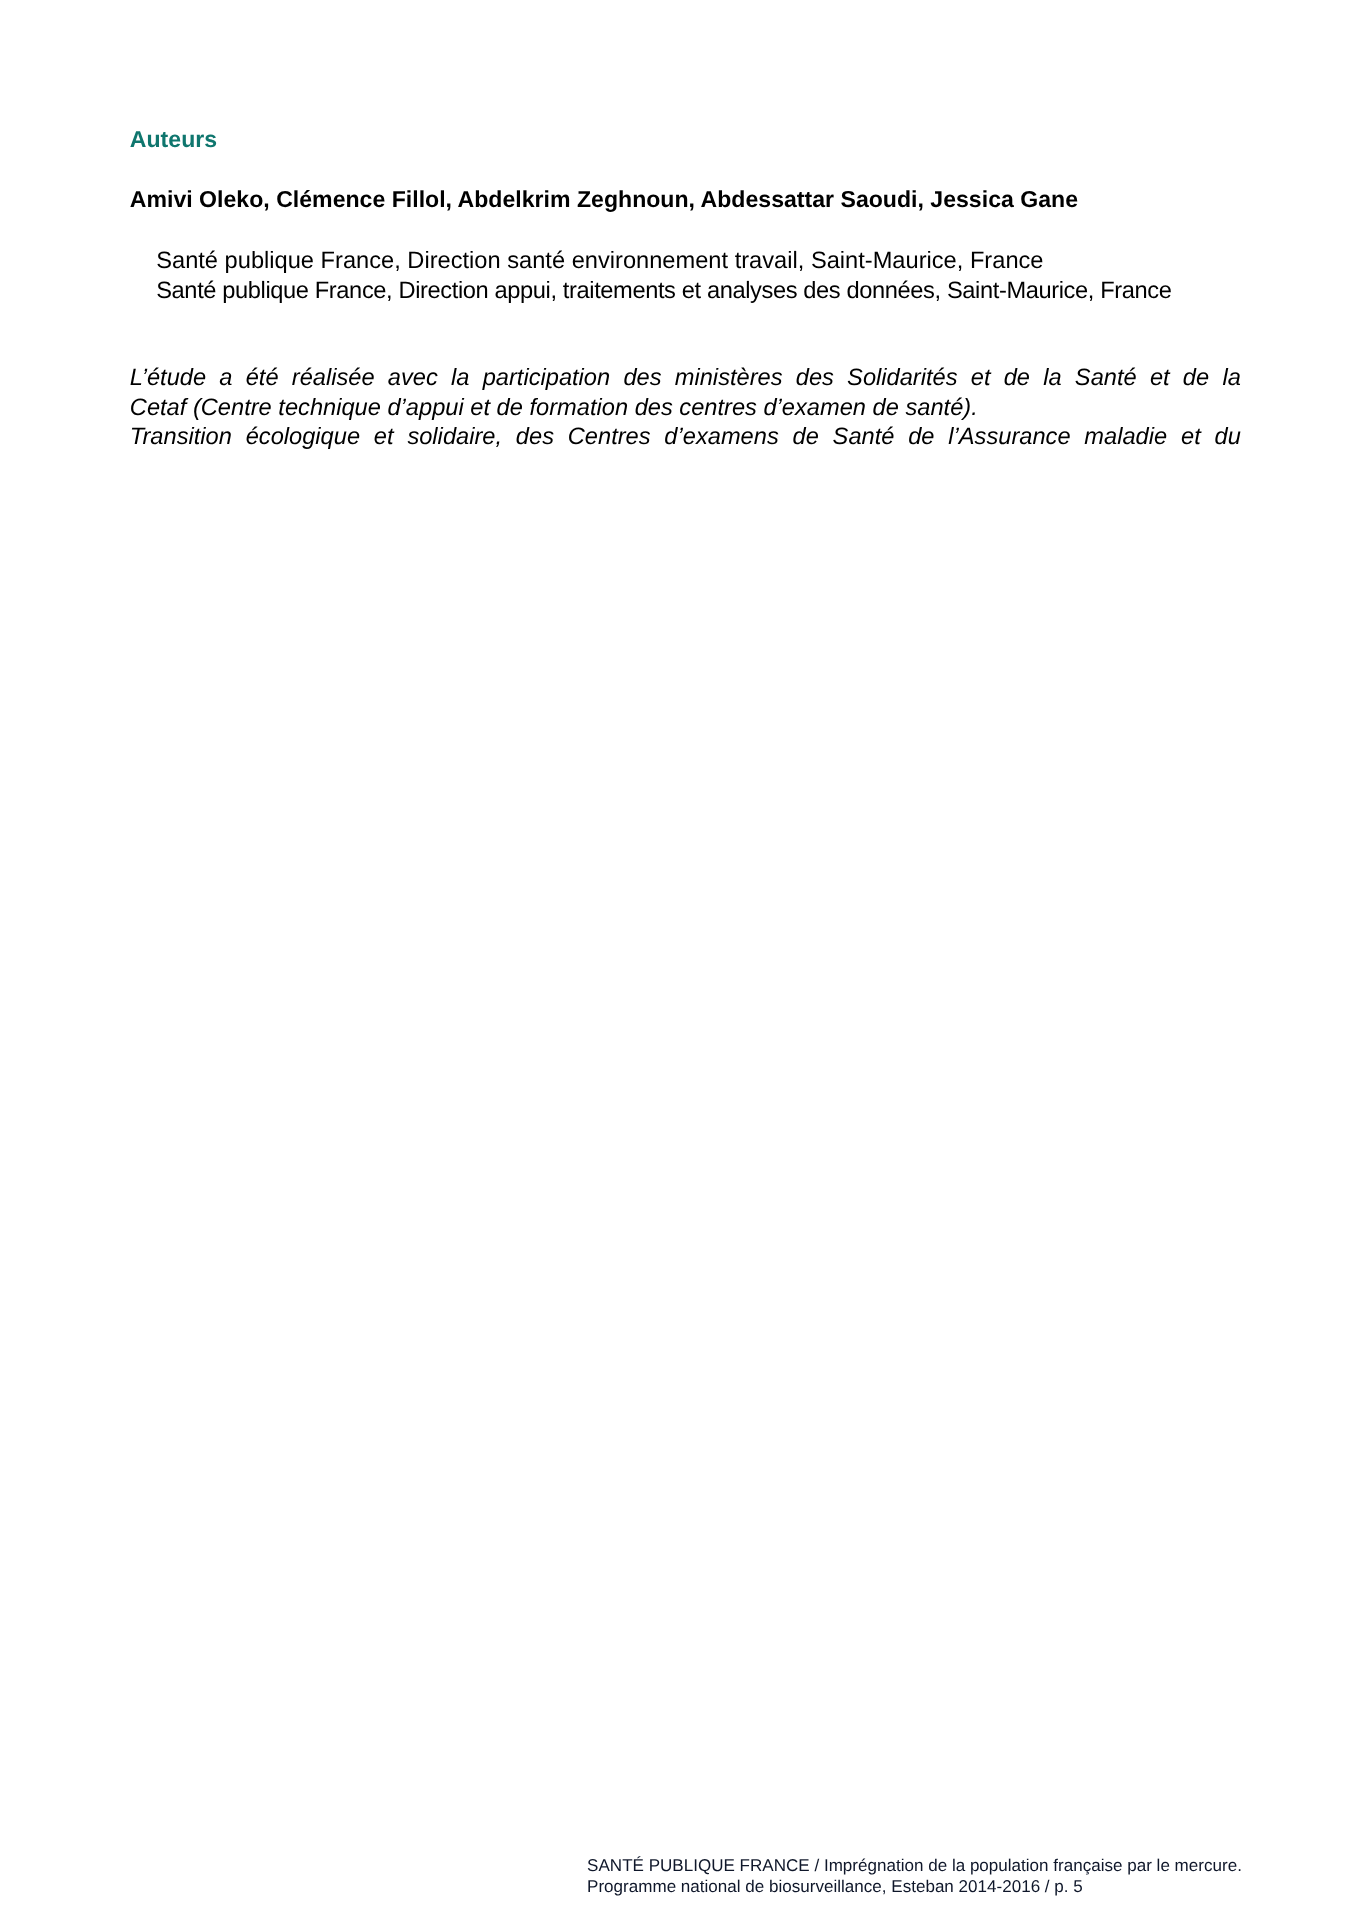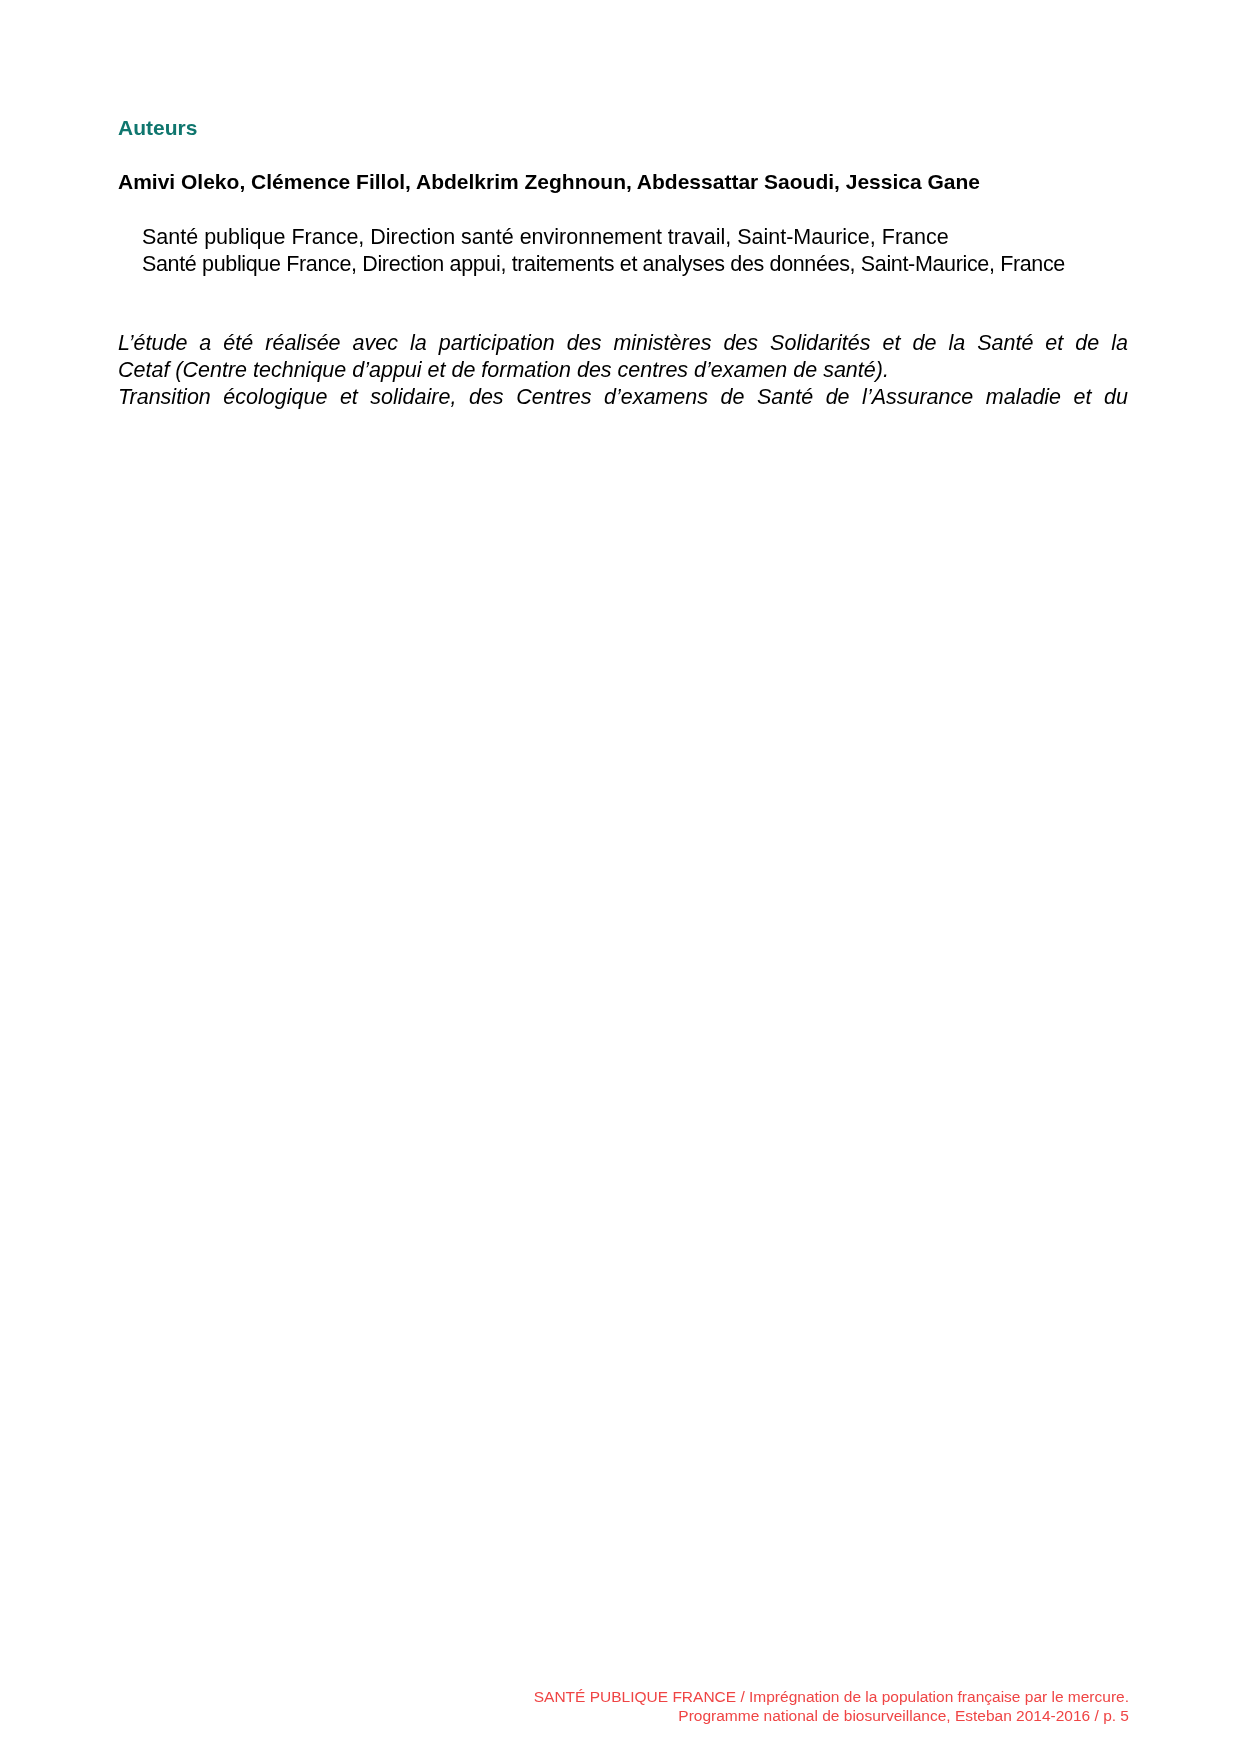--- a/index.html
+++ b/index.html
@@ -6,21 +6,21 @@
   body { width: 1241px; height: 1754px; position: relative; overflow: hidden;
          font-family: "Liberation Sans", sans-serif; color: #000; }
   .heading { position: absolute; left: 118px; top: 116px; font-size: 21px; font-weight: bold; color: #0f766e; }
   .authors { position: absolute; left: 118px; top: 170px; font-size: 21px; font-weight: bold; white-space: nowrap; }
   .affil { position: absolute; left: 118px; top: 224px; font-size: 21.5px; line-height: 27px; width: 1010px; margin-left: 24px; }
   .affil div { white-space: nowrap; }
   .affil .l2 { letter-spacing: -0.35px; }
   .para { position: absolute; left: 118px; top: 330px; width: 1010px; font-size: 21.5px; line-height: 27px; text-align: justify; }
   .para .line { display: block; text-align: justify; text-align-last: justify; font-style: italic; }
   .para .line.last { text-align-last: left; }
-  .footer { position: absolute; right: 112px; top: 1687px; text-align: right; font-size: 15.5px; line-height: 19px; color: #ef4444; }
+  .footer { position: absolute; right: 112px; top: 1687px; font-size: 15.5px; line-height: 19px; color: #0f172a; }
 </style>
 </head>
 <body>
 
 <div class="heading">Auteurs</div>
 
 <div class="authors">Amivi Oleko, Clémence Fillol, Abdelkrim Zeghnoun, Abdessattar Saoudi, Jessica Gane</div>
 
 <div class="affil">
   <div>Santé publique France, Direction santé environnement travail, Saint-Maurice, France</div>

